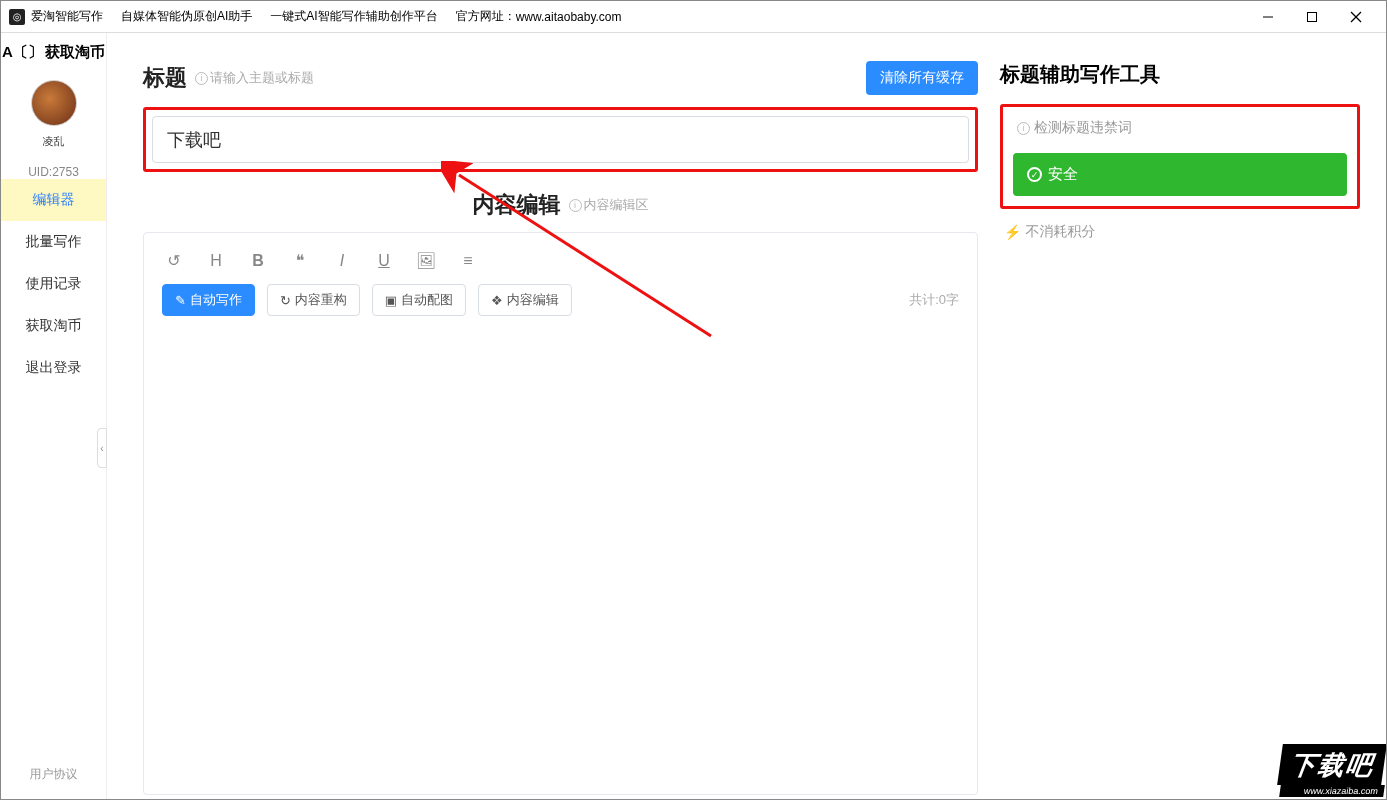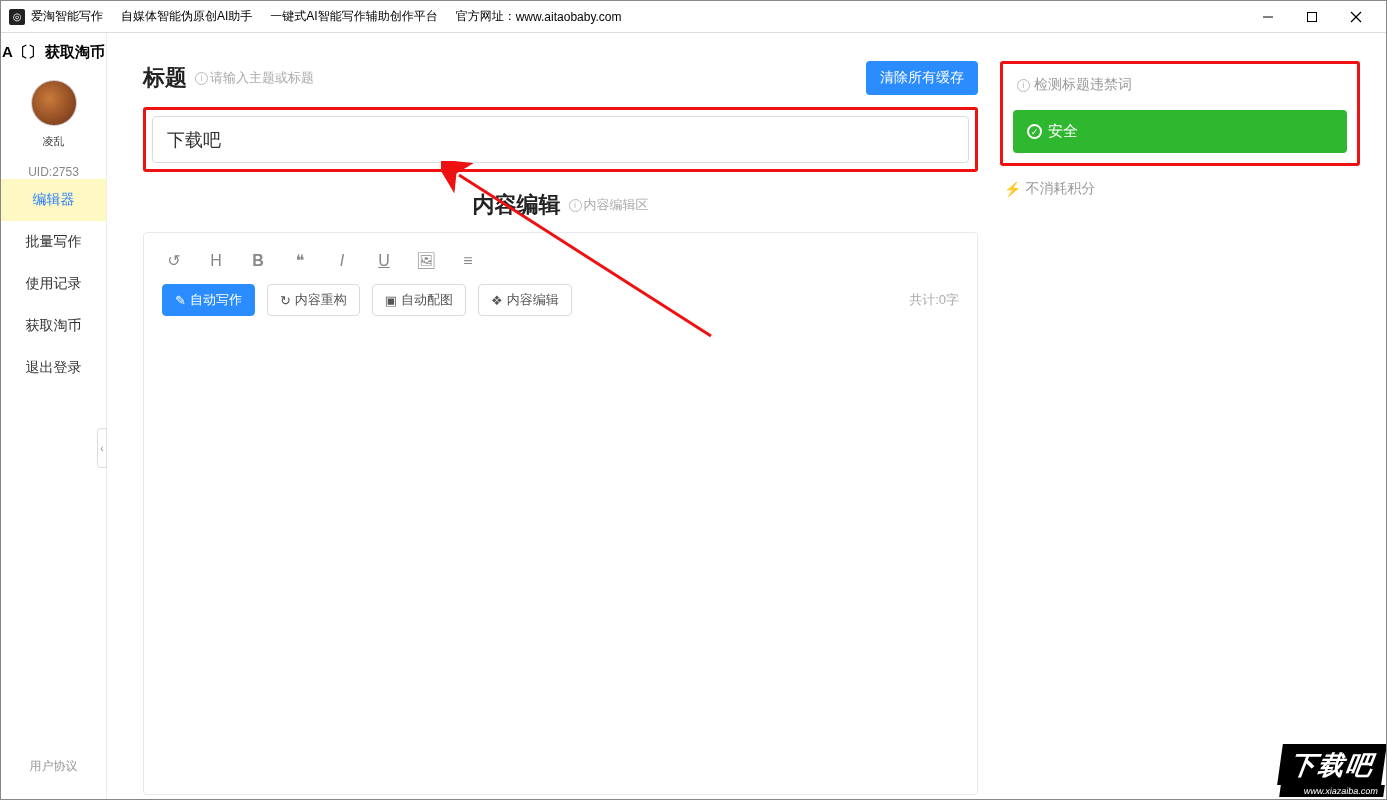--- a/index.html
+++ b/index.html
@@ -17,21 +17,21 @@
 .sidebar { width: 106px; border-right: 1px solid #eee; display: flex; flex-direction: column; align-items: center; padding-top: 10px; position: relative; }
 .logo { font-size: 15px; font-weight: bold; margin-bottom: 18px; display: flex; align-items: center; }
 .logo-ic { font-weight: bold; margin-right: 2px; }
 .avatar { width: 46px; height: 46px; border-radius: 50%; background: radial-gradient(circle at 40% 40%, #c97a3a, #6b2e15); margin-bottom: 8px; border: 1px solid #ccc; }
 .username { font-size: 11px; color: #333; margin-bottom: 16px; text-align: right; }
 .uid { font-size: 12px; color: #888; }
 .nav-item { width: 100%; padding: 12px 0; text-align: center; font-size: 14px; color: #333; cursor: pointer; }
 .nav-item.active { background: #fef9c3; color: #2a7fff; }
 .nav-logout { display: flex; align-items: center; justify-content: center; gap: 4px; }
 .collapse-handle { position: absolute; right: -1px; top: 395px; width: 10px; height: 40px; border: 1px solid #ddd; border-radius: 4px 0 0 4px; display: flex; align-items: center; justify-content: center; background: #fff; font-size: 10px; color: #888; cursor: pointer; }
-.user-agreement { position: absolute; bottom: 24px; font-size: 12px; color: #999; }
+.user-agreement { position: absolute; bottom: 16px; font-size: 12px; color: #999; }
 
 .main { flex: 1; padding: 28px 26px 20px 36px; display: flex; gap: 22px; }
 .left-col { flex: 1; }
 .right-col { width: 360px; }
 
 .sec-head { display: flex; align-items: center; margin-bottom: 12px; justify-content: center; }
 .sec-title { font-size: 22px; font-weight: 600; color: #222; }
 .sec-hint { font-size: 13px; color: #aaa; margin-left: 8px; display: flex; align-items: center; gap: 2px; }
 .info-ic { width: 13px; height: 13px; border: 1px solid #bbb; border-radius: 50%; display: inline-flex; align-items: center; justify-content: center; font-size: 9px; color: #bbb; }
 
@@ -162,20 +162,21 @@
             <span>❖</span>
             <span>内容编辑</span>
           </button>
           <span class="word-count">共计:0字</span>
         </div>
         <textarea class="editor-area" style=""></textarea>
       </div>
     </div>
 
     <div class="right-col">
+      <div class="panel-title">标题辅助写作工具</div>
       <div class="check-box">
         <div class="check-label">
           <span class="info-ic">i</span>
           <span>检测标题违禁词</span>
         </div>
         <div class="safe-bar">
           <span class="check-ic">✓</span>
           <span>安全</span>
         </div>
       </div>

